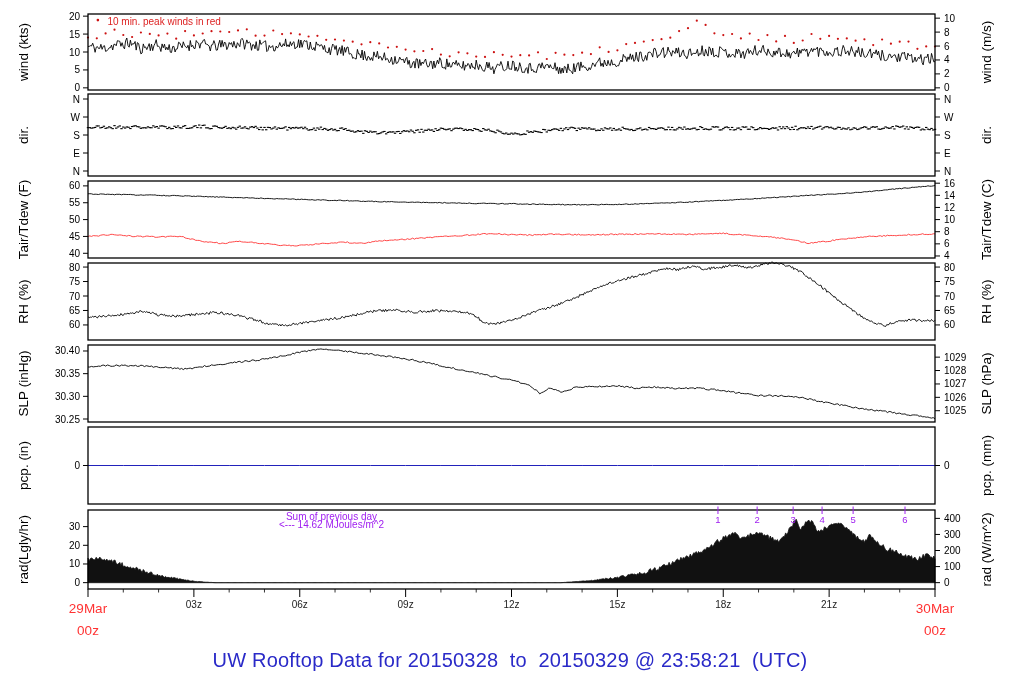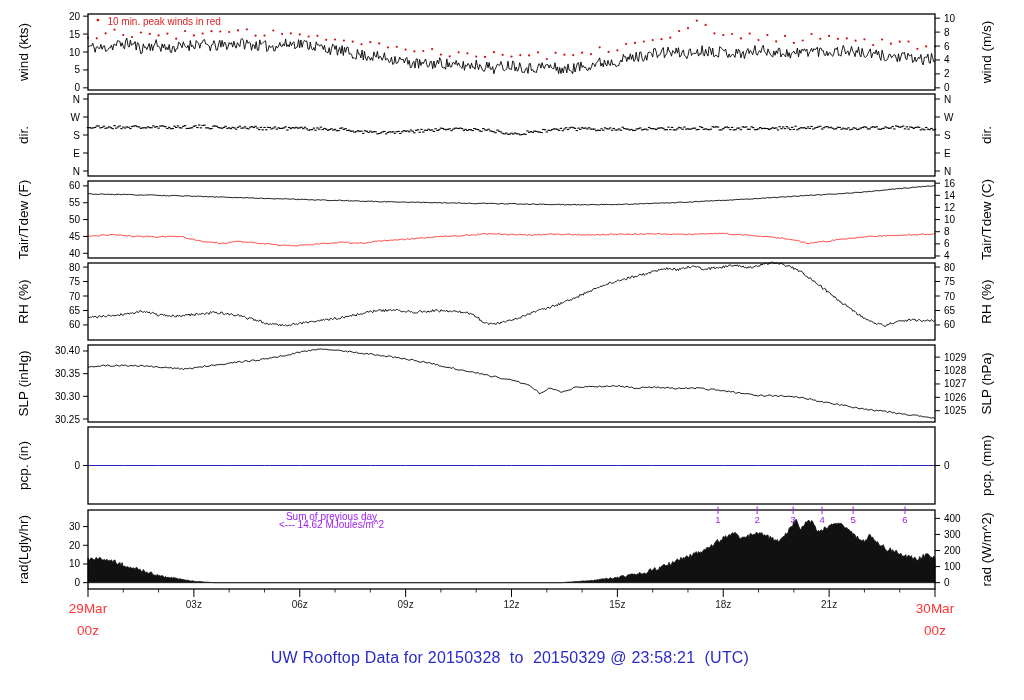--- a/index.html
+++ b/index.html
@@ -1,20 +1,20 @@
 <!DOCTYPE html>
 <html><head>
 <meta charset="utf-8">
 <style>
   html,body{margin:0;padding:0;background:#ffffff;}
   .stage{position:relative;width:1024px;height:700px;background:#ffffff;
          font-family:"Liberation Sans",sans-serif;overflow:hidden;}
   #chart{position:absolute;left:0;top:0;}
   .fig-title{position:absolute;top:649px;left:0;width:1020px;text-align:center;
-             font-size:16px;white-space:pre;letter-spacing:0.2px;}
+             font-size:20px;white-space:pre;letter-spacing:0.2px;}
 </style>
 </head>
 <body>
 
 <div class="stage">
   <svg id="chart" width="1024" height="700" viewBox="0 0 1024 700">
       <g>
         <path d="M88.0 46.5L89.2 46.4L90.4 45.7L91.5 46.0L92.7 43.2L93.9 46.9L95.1 52.3L96.2 47.3L97.4 46.6L98.6 48.5L99.8 48.3L100.9 44.3L102.1 49.3L103.3 46.2L104.5 45.7L105.6 51.4L106.8 50.9L108.0 49.5L109.2 47.8L110.4 47.7L111.5 45.1L112.7 50.0L113.9 44.3L115.1 44.3L116.2 45.8L117.4 40.7L118.6 41.0L119.8 41.3L120.9 46.3L122.1 42.7L123.3 46.8L124.5 48.9L125.6 40.9L126.8 38.0L128.0 45.7L129.2 47.2L130.4 40.2L131.5 45.4L132.7 43.6L133.9 44.0L135.1 41.5L136.2 50.1L137.4 42.6L138.6 43.5L139.8 49.1L140.9 53.9L142.1 53.0L143.3 43.9L144.5 47.6L145.6 46.9L146.8 49.6L148.0 46.6L149.2 43.6L150.3 50.7L151.5 44.1L152.7 50.6L153.9 45.8L155.1 43.3L156.2 39.6L157.4 46.3L158.6 46.1L159.8 47.7L160.9 51.5L162.1 43.9L163.3 47.8L164.5 44.2L165.6 49.8L166.8 47.2L168.0 49.9L169.2 44.5L170.3 52.2L171.5 52.5L172.7 46.5L173.9 46.4L175.1 52.0L176.2 49.0L177.4 48.8L178.6 42.2L179.8 43.0L180.9 45.4L182.1 47.8L183.3 41.8L184.5 45.3L185.6 46.8L186.8 47.9L188.0 45.3L189.2 50.8L190.3 40.5L191.5 46.8L192.7 45.3L193.9 48.3L195.1 48.5L196.2 40.5L197.4 42.5L198.6 43.2L199.8 48.2L200.9 43.2L202.1 42.8L203.3 40.1L204.5 39.5L205.6 44.0L206.8 44.2L208.0 44.9L209.2 46.2L210.3 51.0L211.5 44.9L212.7 44.7L213.9 40.6L215.0 43.8L216.2 50.2L217.4 50.0L218.6 44.0L219.8 40.2L220.9 47.2L222.1 40.4L223.3 46.5L224.5 42.0L225.6 43.1L226.8 49.6L228.0 47.0L229.2 42.5L230.3 44.3L231.5 42.6L232.7 47.1L233.9 41.3L235.0 45.8L236.2 48.2L237.4 42.7L238.6 44.6L239.8 46.7L240.9 39.6L242.1 38.3L243.3 40.6L244.5 49.3L245.6 44.6L246.8 39.9L248.0 43.3L249.2 41.9L250.3 42.9L251.5 50.3L252.7 44.7L253.9 44.9L255.0 48.8L256.2 41.6L257.4 50.3L258.6 50.2L259.8 39.9L260.9 44.4L262.1 43.5L263.3 42.2L264.5 41.4L265.6 40.8L266.8 51.6L268.0 50.4L269.2 45.4L270.3 47.5L271.5 47.1L272.7 45.6L273.9 51.0L275.0 50.8L276.2 46.0L277.4 48.1L278.6 46.2L279.8 42.5L280.9 46.0L282.1 46.7L283.3 43.7L284.5 46.0L285.6 38.9L286.8 46.6L288.0 44.7L289.2 46.9L290.3 41.7L291.5 45.7L292.7 42.8L293.9 41.7L295.0 48.9L296.2 47.3L297.4 47.0L298.6 39.6L299.7 47.7L300.9 40.0L302.1 47.3L303.3 42.4L304.5 40.3L305.6 41.5L306.8 40.8L308.0 49.1L309.2 49.4L310.3 42.0L311.5 48.4L312.7 49.9L313.9 47.5L315.0 50.6L316.2 41.9L317.4 45.0L318.6 44.4L319.7 46.3L320.9 44.6L322.1 45.4L323.3 49.5L324.5 45.4L325.6 51.7L326.8 52.1L328.0 53.0L329.2 47.6L330.3 54.8L331.5 48.6L332.7 44.1L333.9 45.4L335.0 49.5L336.2 45.6L337.4 55.2L338.6 49.9L339.7 47.4L340.9 53.6L342.1 45.6L343.3 55.5L344.5 47.4L345.6 52.3L346.8 47.4L348.0 47.0L349.2 54.2L350.3 53.6L351.5 54.2L352.7 58.4L353.9 57.5L355.0 58.7L356.2 59.0L357.4 49.4L358.6 54.0L359.7 53.9L360.9 57.9L362.1 50.0L363.3 60.0L364.5 51.4L365.6 58.1L366.8 60.6L368.0 56.4L369.2 57.2L370.3 60.2L371.5 57.6L372.7 60.6L373.9 51.9L375.0 55.7L376.2 57.2L377.4 51.3L378.6 58.8L379.7 56.4L380.9 56.9L382.1 60.3L383.3 57.6L384.4 52.7L385.6 60.2L386.8 58.4L388.0 59.3L389.2 62.7L390.3 61.6L391.5 57.2L392.7 64.4L393.9 63.7L395.0 56.4L396.2 63.4L397.4 63.1L398.6 60.8L399.7 57.1L400.9 59.5L402.1 59.8L403.3 59.2L404.4 63.0L405.6 58.9L406.8 57.3L408.0 64.4L409.2 60.3L410.3 67.7L411.5 67.3L412.7 62.9L413.9 61.3L415.0 68.1L416.2 58.8L417.4 59.1L418.6 68.2L419.7 59.5L420.9 65.6L422.1 62.0L423.3 63.7L424.4 61.2L425.6 59.0L426.8 64.8L428.0 67.2L429.2 66.0L430.3 61.4L431.5 61.4L432.7 68.8L433.9 61.0L435.0 67.7L436.2 64.1L437.4 60.2L438.6 63.8L439.7 57.7L440.9 60.0L442.1 67.3L443.3 67.9L444.4 67.3L445.6 69.3L446.8 58.9L448.0 67.0L449.2 62.7L450.3 67.1L451.5 66.9L452.7 62.7L453.9 62.5L455.0 64.4L456.2 60.4L457.4 65.5L458.6 62.8L459.7 65.7L460.9 67.3L462.1 68.4L463.3 61.3L464.4 70.3L465.6 65.1L466.8 66.2L468.0 63.4L469.1 64.9L470.3 68.7L471.5 63.1L472.7 67.4L473.9 67.1L475.0 69.3L476.2 60.1L477.4 65.9L478.6 69.6L479.7 64.5L480.9 66.1L482.1 69.2L483.3 71.0L484.4 71.3L485.6 67.7L486.8 62.0L488.0 67.9L489.1 62.5L490.3 69.2L491.5 69.4L492.7 66.6L493.9 73.8L495.0 69.4L496.2 67.1L497.4 64.1L498.6 64.8L499.7 65.5L500.9 61.5L502.1 65.0L503.3 70.1L504.4 70.7L505.6 70.0L506.8 68.7L508.0 61.2L509.1 69.0L510.3 69.0L511.5 69.5L512.7 60.9L513.9 62.2L515.0 70.8L516.2 67.0L517.4 71.3L518.6 69.1L519.7 62.7L520.9 66.8L522.1 72.4L523.3 72.2L524.4 72.6L525.6 68.8L526.8 67.6L528.0 73.4L529.1 63.9L530.3 63.3L531.5 70.8L532.7 69.5L533.9 72.1L535.0 71.5L536.2 72.8L537.4 68.3L538.6 64.2L539.7 63.9L540.9 68.1L542.1 62.7L543.3 67.0L544.4 68.7L545.6 65.1L546.8 64.6L548.0 64.7L549.1 68.0L550.3 64.7L551.5 67.7L552.7 68.6L553.8 68.7L555.0 62.7L556.2 70.5L557.4 66.9L558.6 73.7L559.7 67.4L560.9 73.5L562.1 68.0L563.3 72.9L564.4 66.4L565.6 67.1L566.8 72.9L568.0 63.9L569.1 70.0L570.3 70.4L571.5 71.8L572.7 73.8L573.8 63.6L575.0 72.0L576.2 67.4L577.4 63.2L578.6 62.7L579.7 70.8L580.9 61.9L582.1 67.5L583.3 65.5L584.4 67.5L585.6 67.3L586.8 70.0L588.0 70.6L589.1 67.6L590.3 69.7L591.5 66.8L592.7 62.9L593.8 64.3L595.0 66.6L596.2 63.2L597.4 61.8L598.6 60.0L599.7 57.8L600.9 66.2L602.1 63.2L603.3 66.8L604.4 60.0L605.6 64.3L606.8 66.0L608.0 60.3L609.1 64.5L610.3 65.6L611.5 59.7L612.7 64.9L613.8 64.3L615.0 64.3L616.2 66.7L617.4 65.7L618.6 65.8L619.7 62.5L620.9 60.0L622.1 62.0L623.3 54.4L624.4 57.0L625.6 56.8L626.8 61.5L628.0 56.9L629.1 59.5L630.3 53.8L631.5 59.4L632.7 54.8L633.8 61.4L635.0 60.3L636.2 52.2L637.4 59.3L638.5 61.6L639.7 52.2L640.9 52.0L642.1 58.7L643.3 61.4L644.4 59.5L645.6 55.4L646.8 60.3L648.0 52.7L649.1 52.1L650.3 52.3L651.5 53.7L652.7 57.1L653.8 48.7L655.0 48.2L656.2 51.7L657.4 57.7L658.5 55.2L659.7 55.2L660.9 52.9L662.1 49.3L663.3 47.6L664.4 57.7L665.6 55.0L666.8 53.6L668.0 47.1L669.1 51.0L670.3 52.4L671.5 56.2L672.7 50.6L673.8 51.6L675.0 53.5L676.2 48.0L677.4 53.1L678.5 47.7L679.7 57.0L680.9 56.1L682.1 52.0L683.3 49.9L684.4 55.5L685.6 56.1L686.8 58.8L688.0 55.6L689.1 49.7L690.3 48.8L691.5 55.5L692.7 53.5L693.8 53.3L695.0 53.5L696.2 53.2L697.4 49.3L698.5 56.1L699.7 53.4L700.9 54.3L702.1 45.7L703.3 54.6L704.4 56.1L705.6 49.3L706.8 53.4L708.0 56.1L709.1 46.8L710.3 48.5L711.5 54.8L712.7 48.1L713.8 56.7L715.0 56.1L716.2 54.9L717.4 56.7L718.5 57.2L719.7 46.7L720.9 47.6L722.1 48.7L723.3 50.3L724.4 51.0L725.6 49.1L726.8 55.1L728.0 57.6L729.1 53.9L730.3 57.1L731.5 55.4L732.7 54.0L733.8 55.6L735.0 57.4L736.2 49.1L737.4 53.7L738.5 49.2L739.7 51.1L740.9 57.9L742.1 53.4L743.2 51.4L744.4 58.6L745.6 54.1L746.8 50.3L748.0 48.6L749.1 53.5L750.3 50.3L751.5 52.3L752.7 54.7L753.8 50.3L755.0 45.5L756.2 54.1L757.4 55.3L758.5 52.2L759.7 50.5L760.9 52.7L762.1 47.6L763.2 45.3L764.4 51.7L765.6 52.4L766.8 55.4L768.0 48.9L769.1 52.0L770.3 54.2L771.5 55.9L772.7 57.1L773.8 51.0L775.0 55.3L776.2 50.8L777.4 53.6L778.5 48.2L779.7 48.4L780.9 57.0L782.1 54.2L783.2 53.8L784.4 55.4L785.6 56.9L786.8 49.5L788.0 56.5L789.1 52.5L790.3 58.2L791.5 53.4L792.7 52.5L793.8 51.1L795.0 53.7L796.2 53.5L797.4 48.0L798.5 57.0L799.7 49.9L800.9 53.3L802.1 49.2L803.2 50.7L804.4 48.8L805.6 51.3L806.8 49.0L808.0 56.5L809.1 53.0L810.3 51.3L811.5 48.3L812.7 51.7L813.8 48.6L815.0 49.7L816.2 48.9L817.4 47.1L818.5 56.6L819.7 48.3L820.9 48.0L822.1 50.7L823.2 50.5L824.4 55.1L825.6 55.6L826.8 51.3L827.9 55.7L829.1 52.7L830.3 52.9L831.5 55.2L832.7 56.3L833.8 53.5L835.0 48.3L836.2 49.5L837.4 47.3L838.5 55.4L839.7 54.8L840.9 56.2L842.1 49.8L843.2 45.4L844.4 48.3L845.6 54.0L846.8 52.3L847.9 50.8L849.1 55.4L850.3 51.2L851.5 46.4L852.7 51.4L853.8 52.4L855.0 56.7L856.2 50.4L857.4 52.7L858.5 46.9L859.7 54.6L860.9 56.9L862.1 48.4L863.2 53.1L864.4 56.9L865.6 57.3L866.8 56.2L867.9 53.6L869.1 51.2L870.3 48.9L871.5 58.0L872.7 53.7L873.8 52.1L875.0 53.8L876.2 49.8L877.4 54.9L878.5 51.2L879.7 57.1L880.9 60.4L882.1 50.2L883.2 54.2L884.4 60.3L885.6 60.6L886.8 60.2L887.9 58.3L889.1 54.2L890.3 54.4L891.5 57.9L892.7 56.0L893.8 55.2L895.0 54.7L896.2 58.1L897.4 61.9L898.5 53.8L899.7 61.3L900.9 56.8L902.1 52.6L903.2 53.6L904.4 52.1L905.6 58.6L906.8 59.9L907.9 53.2L909.1 55.6L910.3 55.6L911.5 54.3L912.6 62.4L913.8 61.5L915.0 57.0L916.2 61.6L917.4 59.6L918.5 57.2L919.7 58.6L920.9 54.5L922.1 62.6L923.2 64.9L924.4 57.3L925.6 57.1L926.8 57.5L927.9 54.0L929.1 62.7L930.3 63.3L931.5 53.4L932.6 57.5L933.8 61.9L935.0 61.5" fill="none" stroke="#000000" stroke-width="0.9"></path>
         <g fill="#cc1111">
           <circle cx="88.0" cy="37.5" r="1.1"></circle>

